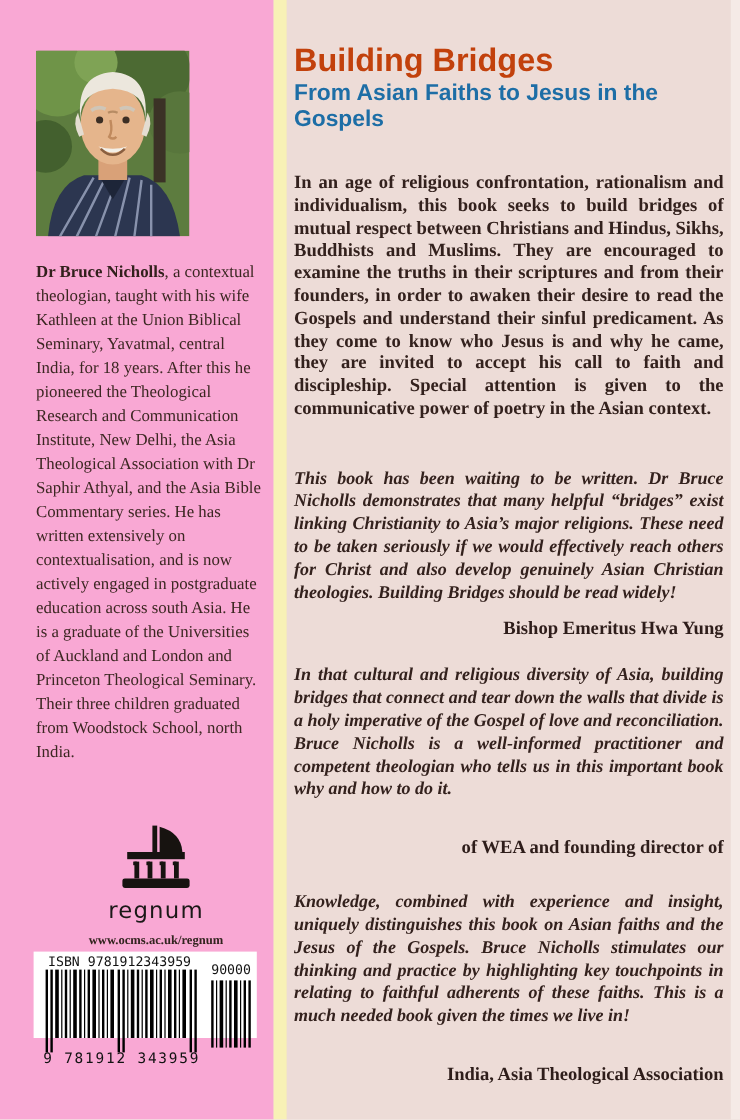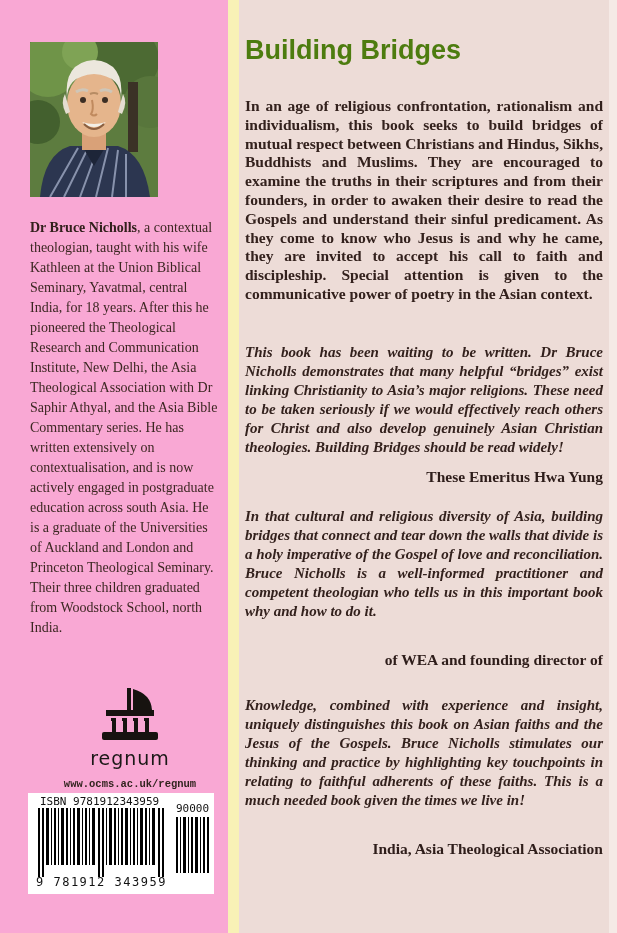--- a/index.html
+++ b/index.html
@@ -34,42 +34,42 @@
   .bio b{color:#32201c;}
   .publisher{
     position:absolute;left:0;top:686px;width:260px;text-align:center;
     color:#161413;
   }
   .publisher .logo-name{
     font-family:"DejaVu Sans", sans-serif;
     font-size:19px;letter-spacing:1px;margin-top:1px;color:#1b1817;
   }
   .publisher .logo-url{
-    font-family:Liberation Mono, monospace;font-weight:bold;
+    font-family:Liberation Serif, serif;font-weight:bold;
     font-size:10.5px;margin-top:9px;color:#32241f;
   }
   .barcode-box{
-    position:absolute;left:28px;top:793px;width:186px;height:101px;
+    position:absolute;left:28px;top:793px;width:186px;height:72px;
     background:#ffffff;
   }
   .barcode-box svg text{
     font-family:"DejaVu Sans Mono", monospace;
     fill:#111111;
   }
   
   #right-col{
     position:absolute;left:239px;top:0;width:378px;height:100%;
     background:#eddcd7;
     box-sizing:border-box;
     padding:36px 14px 0 6px;
     color:#3a241f;
   }
   .title{
     font-family:"Liberation Sans", sans-serif;font-weight:bold;
-    font-size:27px;line-height:28px;color:#4d7c0f;margin:0;
+    font-size:27px;line-height:28px;color:#c2410c;margin:0;
   }
   .subtitle{
     font-family:"Liberation Sans", sans-serif;font-weight:bold;
     font-size:19px;line-height:22px;color:#1d6ea6;margin:3px 0 0 0;
   }
   .desc{
     margin:33px 0 0 0;
     font-weight:bold;font-size:15.5px;line-height:18.8px;
     text-align:justify;color:#33211d;
   }
@@ -202,26 +202,27 @@
         </g>
         <text x="148" y="19" font-size="11">90000 &gt;</text>
       </svg>
     </div>
   </div>
 
   <div id="gutter"></div>
 
   <div id="right-col">
     <h1 class="title">Building Bridges</h1>
+    <h2 class="subtitle">From Asian Faiths to Jesus in the Gospels</h2>
 
     <p class="desc">In an age of religious confrontation, rationalism and individualism, this book seeks to build bridges of mutual respect between Christians and Hindus, Sikhs, Buddhists and Muslims. They are encouraged to examine the truths in their scriptures and from their founders, in order to awaken their desire to read the Gospels and understand their sinful predicament. As they come to know who Jesus is and why he came, they are invited to accept his call to faith and discipleship. Special attention is given to the communicative power of poetry in the Asian context.</p>
 
     <p class="quote q1">This book has been waiting to be written. Dr Bruce Nicholls demonstrates that many helpful “bridges” exist linking Christianity to Asia’s major religions. These need to be taken seriously if we would effectively reach others for Christ and also develop genuinely Asian Christian theologies. Building Bridges should be read widely!</p>
     <p class="attribution">
-      <span>These Emeritus Hwa Yung</span><br>
+      <span>Bishop Emeritus Hwa Yung</span><br>
     </p>
 
     <p class="quote q2">In that cultural and religious diversity of Asia, building bridges that connect and tear down the walls that divide is a holy imperative of the Gospel of love and reconciliation. Bruce Nicholls is a well-informed practitioner and competent theologian who tells us in this important book why and how to do it.</p>
     <p class="attribution">
       <br>
       <span>of WEA and founding director of</span><br>
     </p>
 
     <p class="quote q3">Knowledge, combined with experience and insight, uniquely distinguishes this book on Asian faiths and the Jesus of the Gospels. Bruce Nicholls stimulates our thinking and practice by highlighting key touchpoints in relating to faithful adherents of these faiths. This is a much needed book given the times we live in!</p>
     <p class="attribution">

